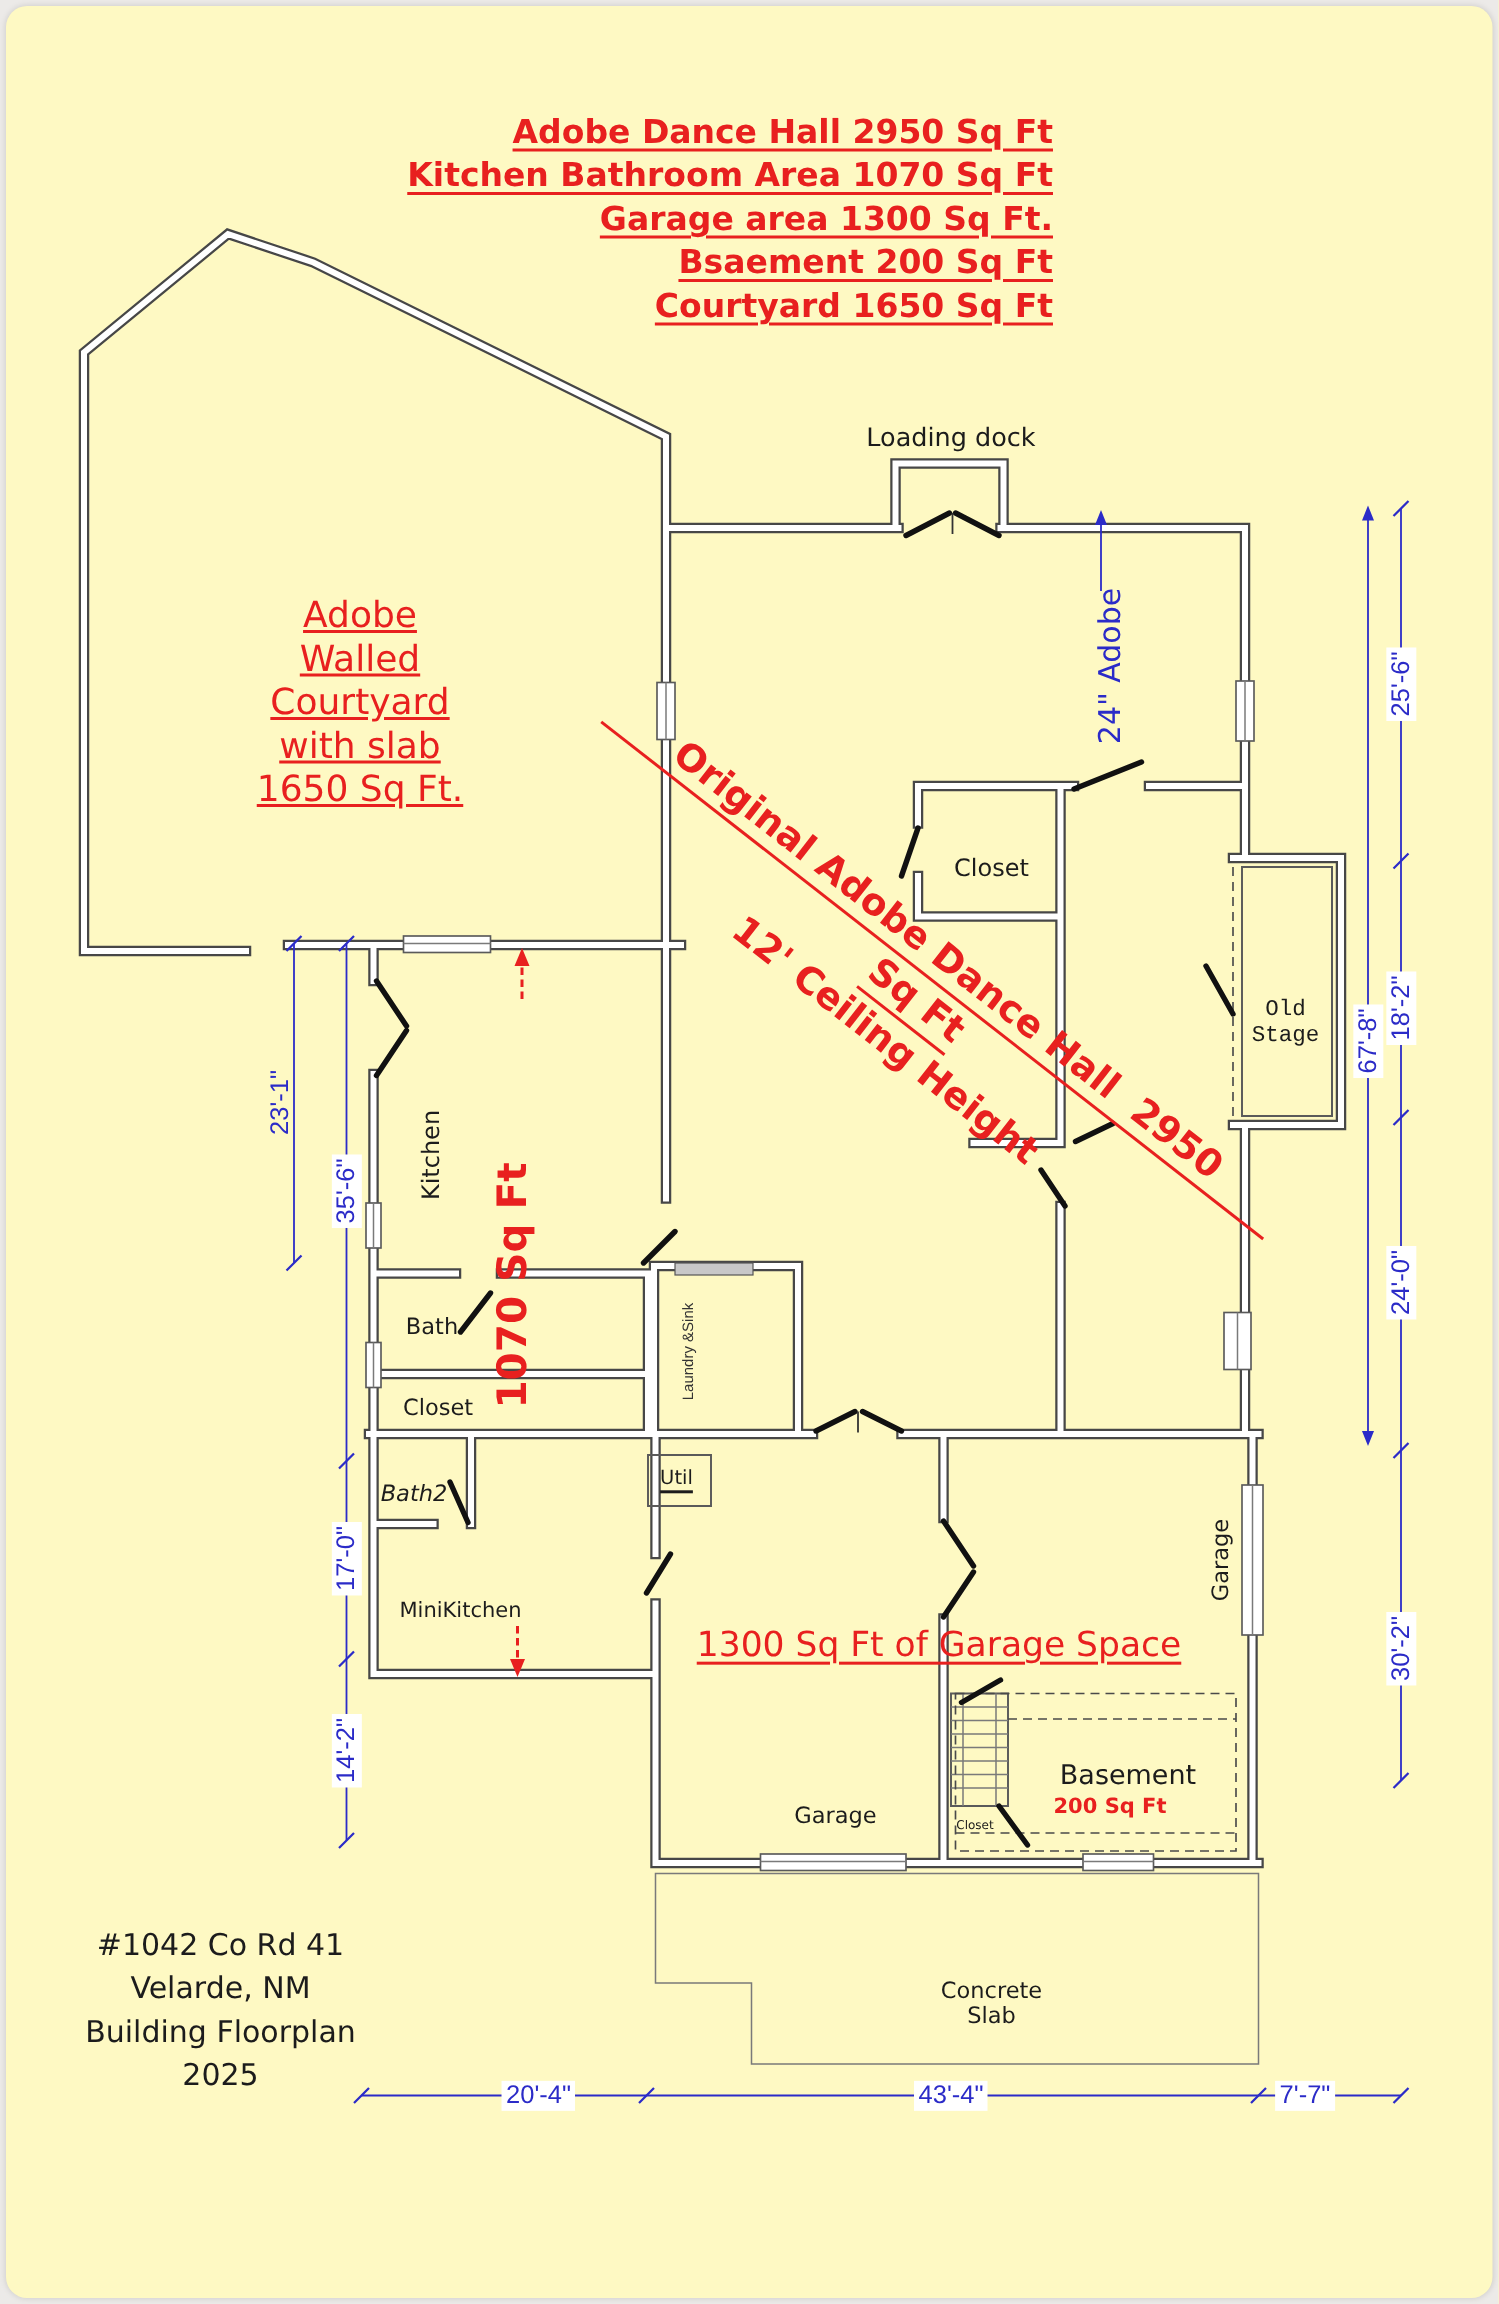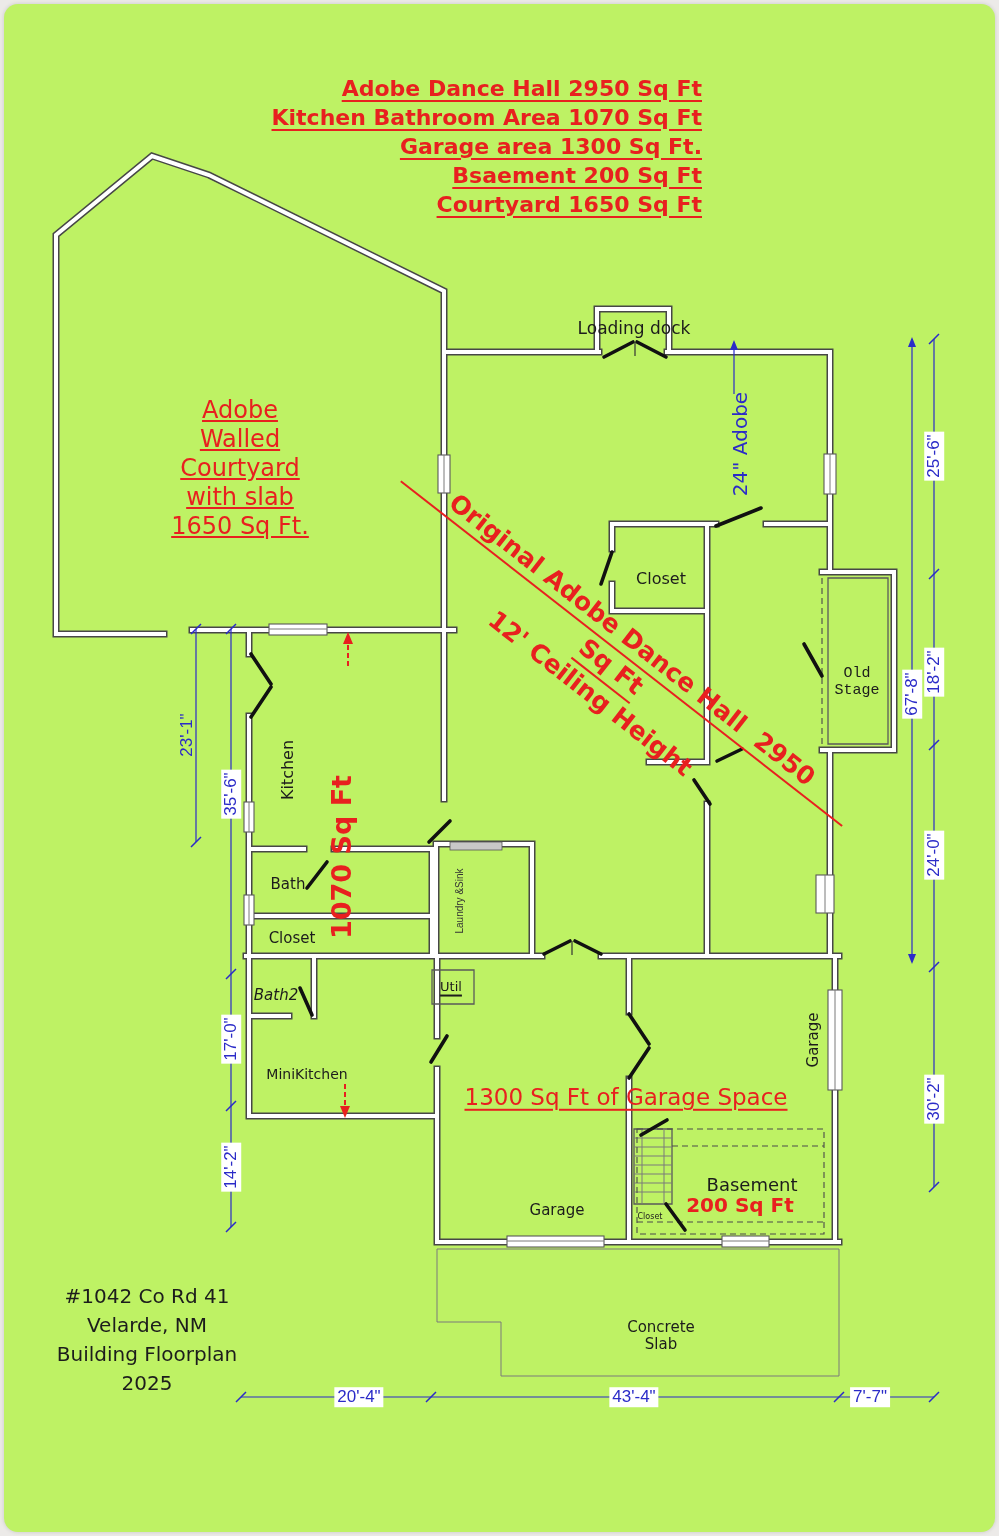--- a/index.html
+++ b/index.html
@@ -1,16 +1,16 @@
 <!DOCTYPE html>
 <html style="--red: #e8201f; --blue: #2b2bc8; --wall: #474747; --ink: #1c1c1c;"><head>
 <meta charset="utf-8">
 <style>
   html,body{margin:0;padding:0;background:#eceae8;}
-  .page{position:absolute;left:4px;top:4px;width:991px;height:1528px;background:#bef264;
+  .page{position:absolute;left:4px;top:4px;width:991px;height:1528px;background:#fef9c3;
         border-radius:14px;box-shadow:0 0 4px rgba(0,0,0,.15);overflow:hidden;
         font-family:"DejaVu Sans",sans-serif;}
   svg{position:absolute;left:0;top:0;}
   .wall-o{stroke:var(--wall);stroke-width:7;fill:none;stroke-linecap:square;}
   .wall-i{stroke:#ffffff;stroke-width:4;fill:none;stroke-linecap:square;}
   .thin{stroke:#5a5a5a;stroke-width:1.3;fill:none;}
   .thin2{stroke:#7a7a7a;stroke-width:1;fill:none;}
   .dash{stroke:#4a4a4a;stroke-width:1.1;fill:none;stroke-dasharray:6 4;}
   .door{stroke:#111;stroke-width:3.6;stroke-linecap:round;fill:none;}
   .doort{stroke:#333;stroke-width:1.2;fill:none;}
@@ -178,39 +178,39 @@
   <div>with slab</div>
   <div>1650 Sq Ft.</div>
 </div>
 
 <div class="diag">
   <span class="l1">Original Adobe Dance Hall  2950</span>
   <span class="l2">Sq Ft</span><br>
   <span>12' Ceiling Height</span>
 </div>
 
-<div class="lbl blk" style="left:630px;top:289px;font-size:17px;margin-top:36px;">Loading dock</div>
+<div class="lbl blk" style="left:630px;top:289px;font-size:17px;">Loading dock</div>
 <div class="lbl rot blue" style="left:736px;top:440px;font-size:20px;">24" Adobe</div>
 <div class="lbl blk" style="left:657px;top:575px;font-size:16px;">Closet</div>
 <div class="lbl blk ctr" style="left:853px;top:678px;font-size:15px;width:70px;font-family:Liberation Mono, monospace;">
   <div>Old</div>
   <div>Stage</div>
 </div>
 <div class="lbl rot blk" style="left:284px;top:766px;font-size:16px;">Kitchen</div>
 <div class="lbl blk" style="left:284px;top:881px;font-size:15px;">Bath</div>
 <div class="lbl blk" style="left:288px;top:935px;font-size:15px;">Closet</div>
 <div class="lbl rot red" style="left:338px;top:853px;font-size:27px;font-weight:bold;">1070 Sq Ft</div>
 <div class="lbl rot laund" style="left:456px;top:897px;">Laundry &amp;Sink</div>
 <div class="lbl blk u" style="left:447px;top:983px;font-size:13px;">Util</div>
 <div class="lbl blk" style="left:272px;top:992px;font-size:15px;font-style:italic;">Bath2</div>
 <div class="lbl blk" style="left:303px;top:1034px;font-size:14px;margin-top:36px;">MiniKitchen</div>
 <div class="lbl rot blk" style="left:810px;top:1036px;font-size:15px;">Garage</div>
 <div class="lbl red u" style="left:622px;top:1093px;font-size:23px;font-weight:normal;">1300 Sq Ft of Garage Space</div>
 <div class="lbl blk" style="left:748px;top:1181px;font-size:18px;">Basement</div>
-<div class="lbl red" style="left:736px;top:1201px;font-size:20px;font-weight:bold;">200 Sq Ft</div>
+<div class="lbl red" style="left:736px;top:1201px;font-size:14px;font-weight:bold;">200 Sq Ft</div>
 <div class="lbl blk" style="left:646px;top:1213px;font-size:8px;">Closet</div>
 <div class="lbl blk" style="left:553px;top:1207px;font-size:15px;">Garage</div>
 <div class="lbl blk ctr" style="left:657px;top:1332px;font-size:15px;width:110px;">
   <div>Concrete</div>
   <div>Slab</div>
 </div>
 
 <div class="lbl rot dimlbl" style="left:183px;top:731px;">23'-1"</div>
 <div class="lbl rot dimlbl bg" style="left:227px;top:790px;">35'-6"</div>
 <div class="lbl rot dimlbl bg" style="left:227px;top:1035px;">17'-0"</div>

